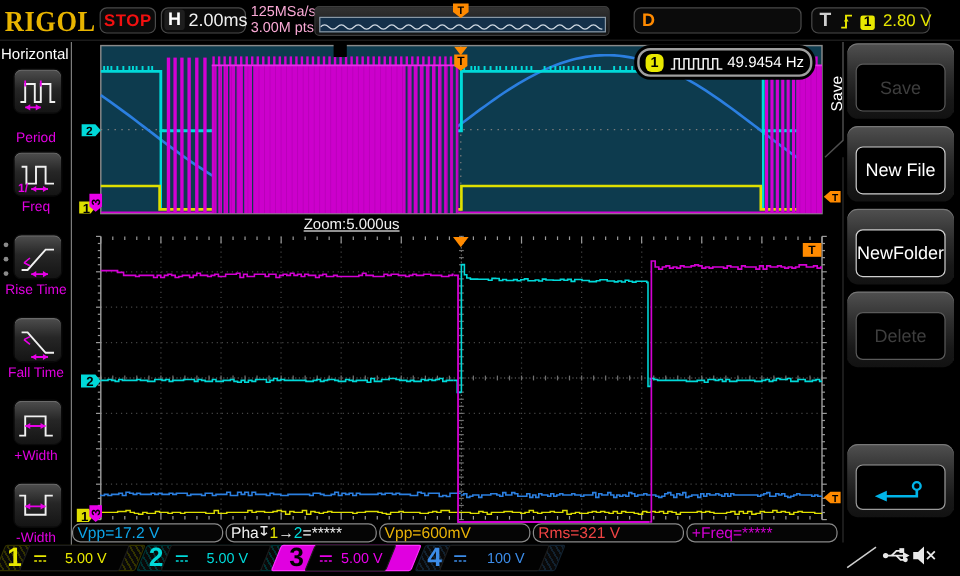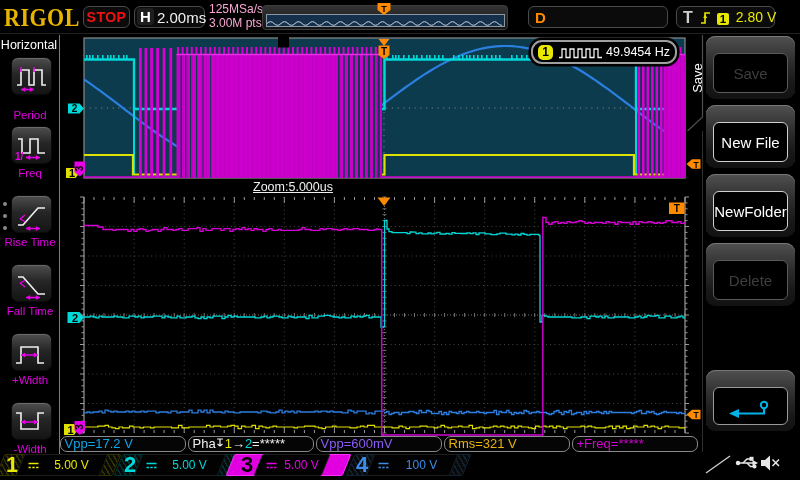--- a/index.html
+++ b/index.html
@@ -728,22 +728,22 @@
   <rect x="49.5" y="6.8" width="4" height="4" fill="#e8e8e8"></rect>
   <circle cx="54.5" cy="16.5" r="2" fill="#e8e8e8"></circle>
   <path d="M61,10 h4 l5,-4.5 v15 l-5,-4.5 h-4 z" fill="#e8e8e8"></path>
   <path d="M72.5,9.5 l6.5,6.5 m0,-6.5 l-6.5,6.5" stroke="#e8e8e8" stroke-width="1.5"></path>
 </svg>
 
 <div class="mcell" style="left:59.5px;width:126px"><span style="color:#0ea5e9">Vpp=17.2 V</span></div>
 <div class="mcell" style="left:187.5px;width:126px"><span style="color:#f0f0f0">Pha</span><svg width="9" height="12" viewBox="0 0 9 12" style="vertical-align:-1px">
       <path d="M1,2 h6 m-3,0 v7 m0,0 l-2.5,-2 m2.5,2 l2.5,-2" stroke="#f0f0f0" stroke-width="1.2" fill="none"></path>
     </svg><span style="color:#e8e800">1</span><span style="color:#f0f0f0">→</span><span style="color:#00d9d9">2</span><span style="color:#f0f0f0">=*****</span></div>
-<div class="mcell" style="left:315.5px;width:126px"><span style="color:#8b5cf6">Vpp=600mV</span></div>
-<div class="mcell" style="left:443.5px;width:126px"><span style="color:#eab308">Rms=321 V</span></div>
+<div class="mcell" style="left:315.5px;width:126px"><span style="color:#eab308">Vpp=600mV</span></div>
+<div class="mcell" style="left:443.5px;width:126px"><span style="color:#ef4444">Rms=321 V</span></div>
 <div class="mcell" style="left:571.5px;width:126px"><span style="color:#d400d4">+Freq=*****</span></div>
 
 <div class="chbox" style="left:0px;width:117px">
     <div class="skew" style="border:1px solid #333300; background:repeating-linear-gradient(45deg, #333300 0 1.2px, #090909 1.2px 3.6px)"></div>
   </div>
 <div class="chd" style="left:6px;color:#e8e800">1</div>
 <div class="chbox" style="left:20px;width:84px">
     <div class="skew" style="background:#020202;border:1px solid #1c1c1c"></div>
     <div class="chcont" style="color:#e8e800">
       <svg width="11" height="9" viewBox="0 0 11 9" style="margin-left:8px;flex:none">

